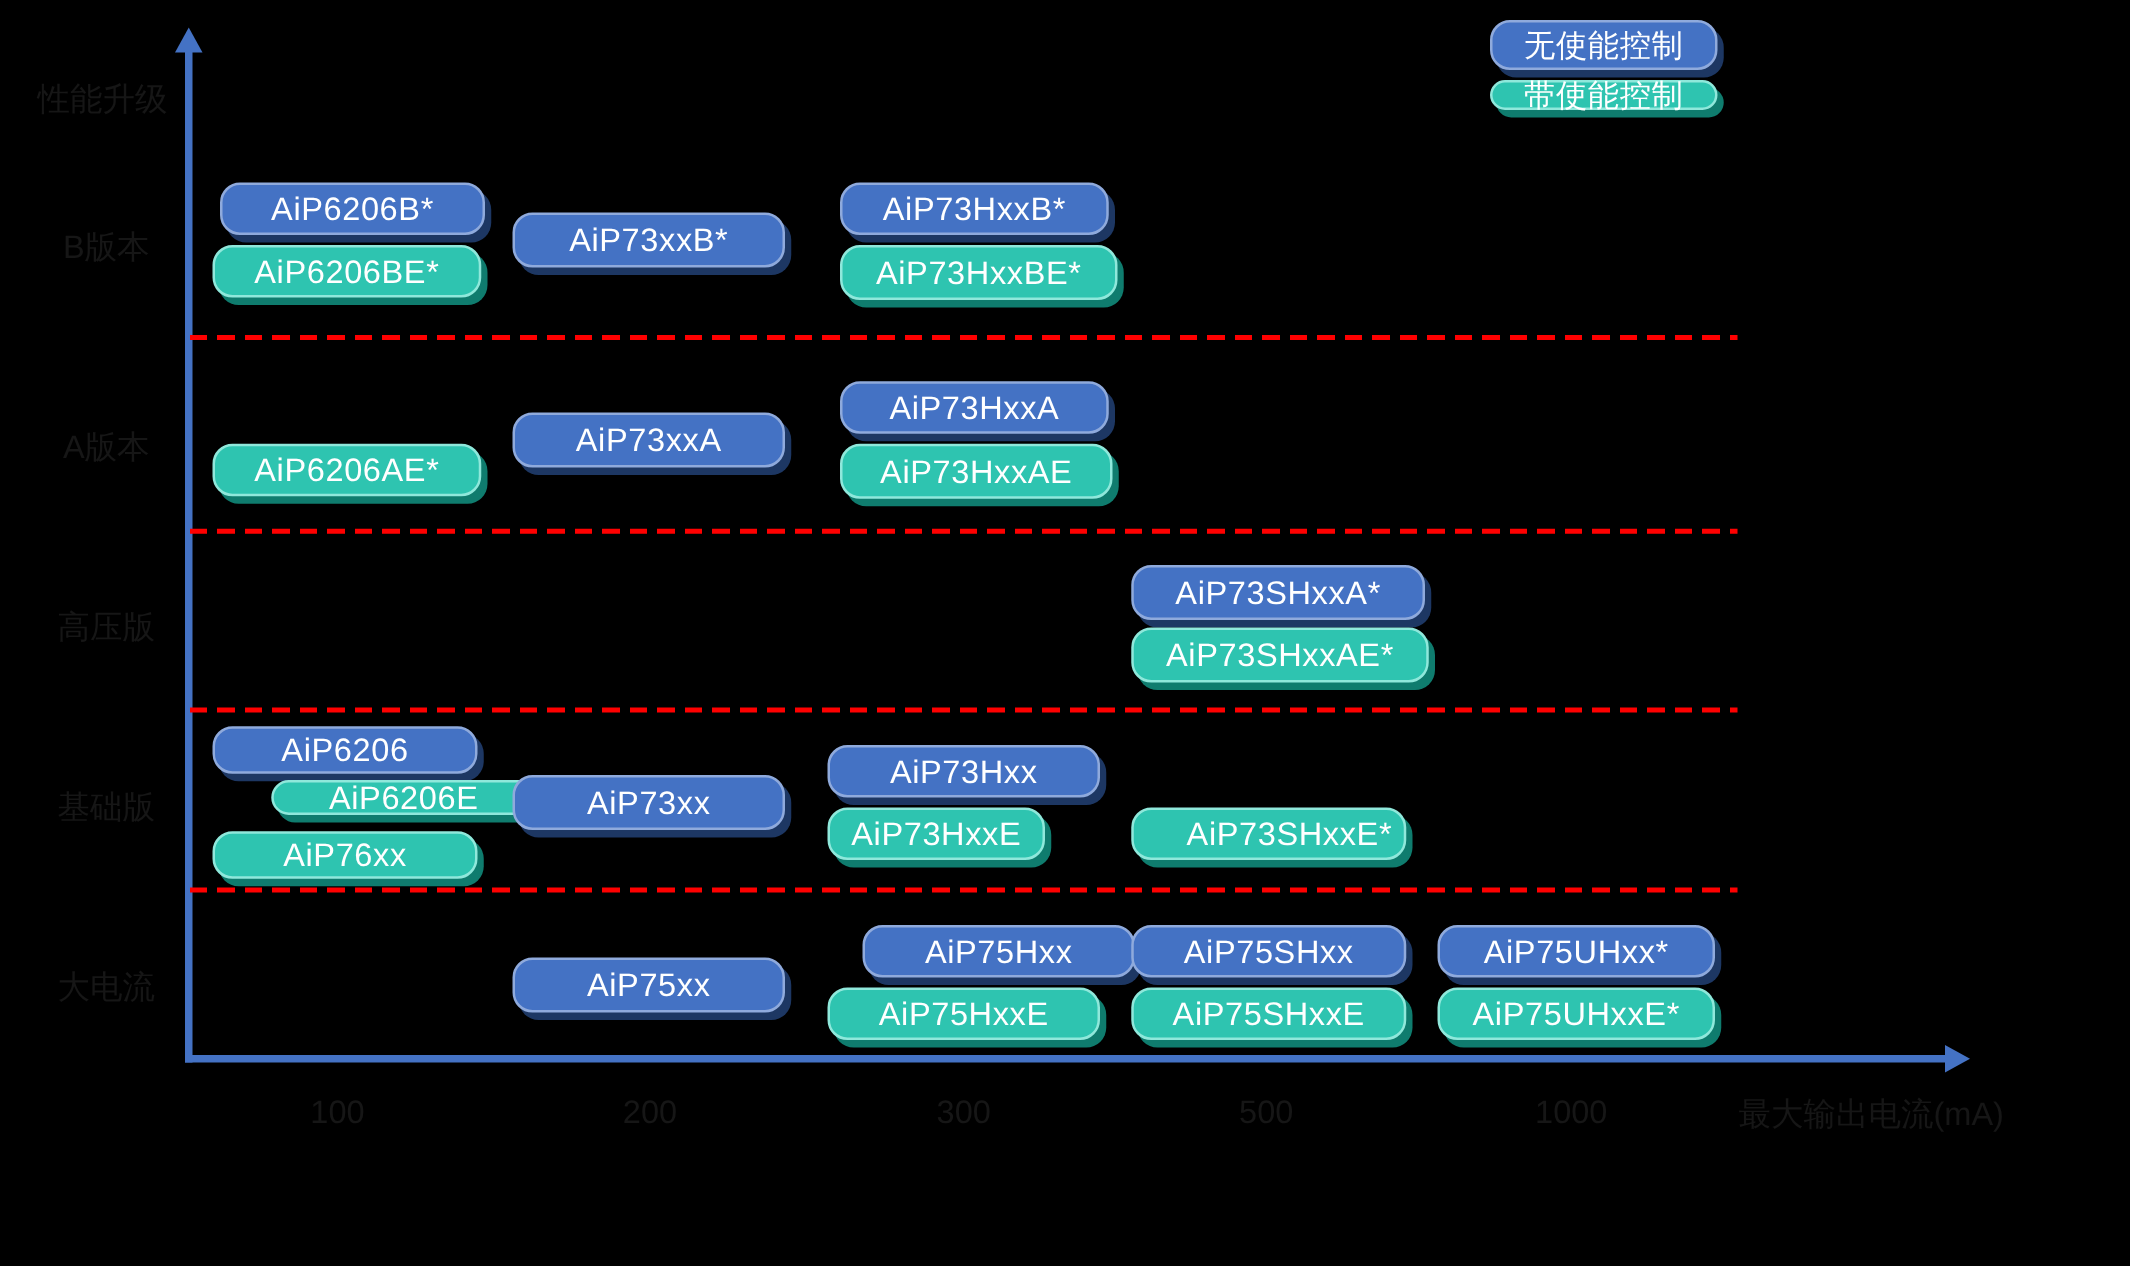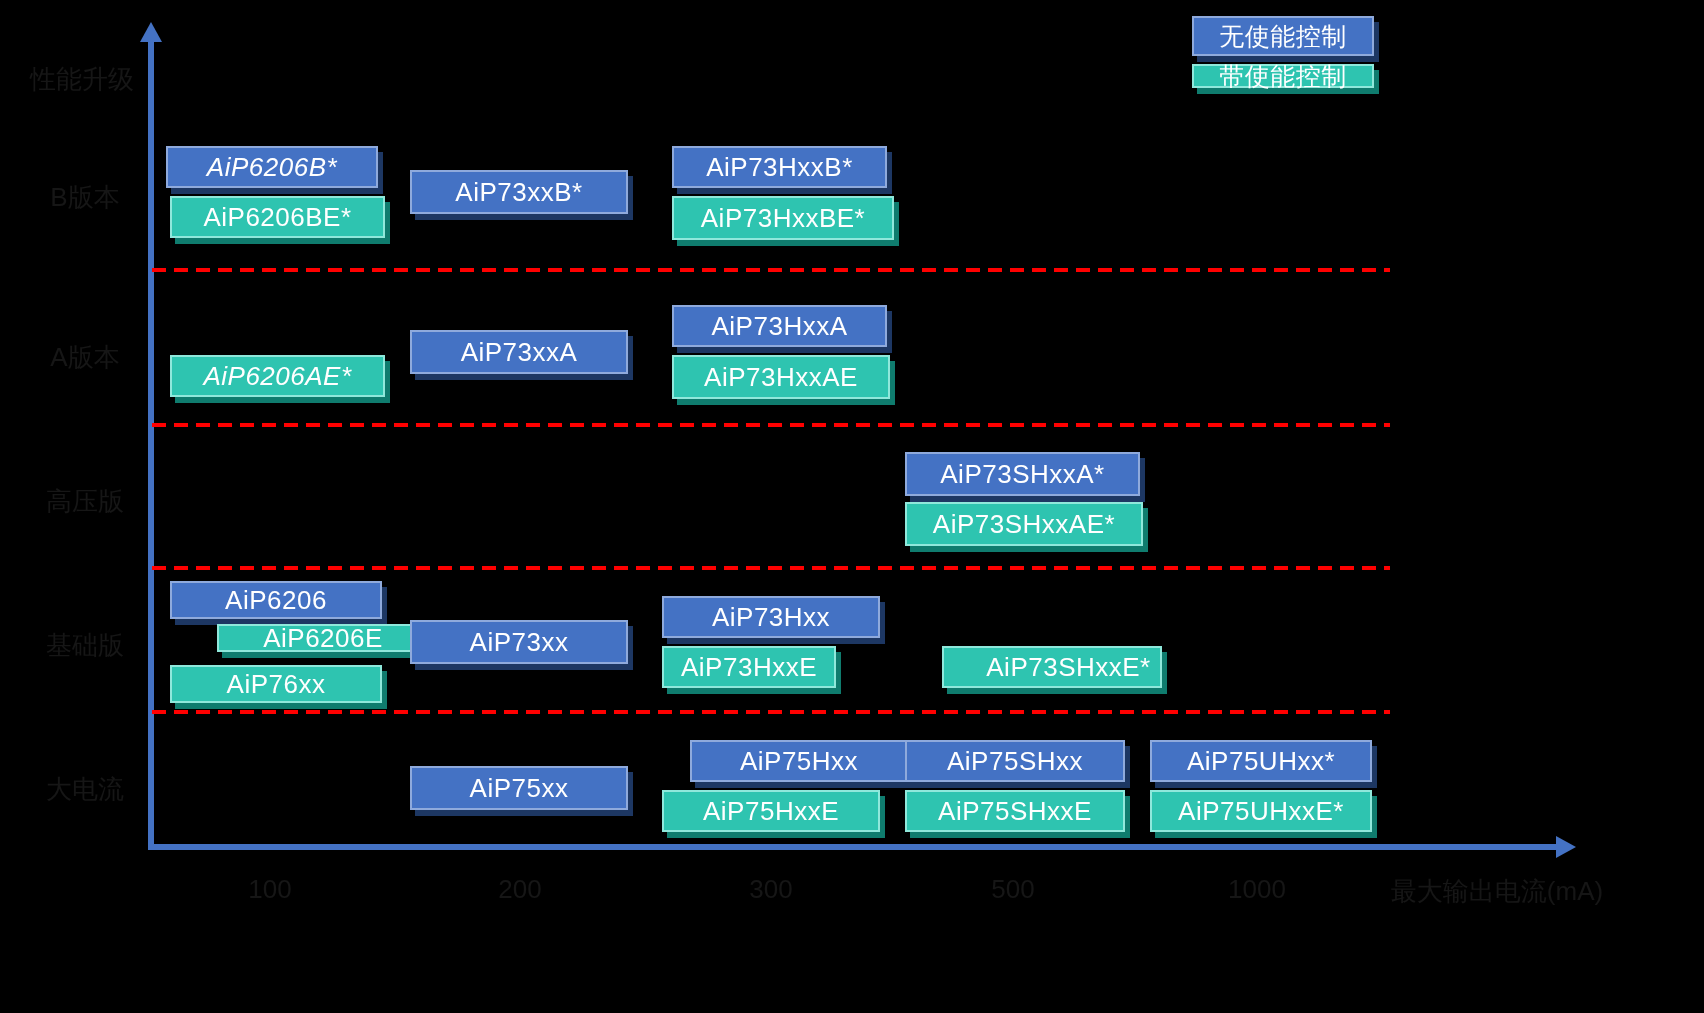--- a/index.html
+++ b/index.html
@@ -20,21 +20,21 @@
     border-left:20px solid #4472C4;
   }
   
   .redline{
     position:absolute;height:4px;
     background:repeating-linear-gradient(90deg,#ff0000 0 14px,transparent 14px 22px);
   }
   
   .pill{
     position:absolute;display:flex;align-items:center;justify-content:center;
-    color:#ffffff;font-size:26px;border-radius:0;box-sizing:border-box;
+    color:#ffffff;font-size:26px;border-radius:16px;box-sizing:border-box;
     white-space:nowrap;letter-spacing:0.5px;
   }
   .pill.blue{
     background:#4472C4;border:2px solid #8FAADC;
     box-shadow:5px 6px 0 #1d3763;
   }
   .pill.teal{
     background:#2EC4B0;border:2px solid #8FE8DB;
     box-shadow:5px 6px 0 #0f7c6e;
   }
@@ -70,41 +70,41 @@
   <div class="ghost" style="left:30px;top:484px;width:110px;">高压版</div>
   <div class="ghost" style="left:30px;top:628px;width:110px;">基础版</div>
   <div class="ghost" style="left:30px;top:772px;width:110px;">大电流</div>
   <div class="ghost" style="left:225px;top:874px;width:90px;">100</div>
   <div class="ghost" style="left:475px;top:874px;width:90px;">200</div>
   <div class="ghost" style="left:726px;top:874px;width:90px;">300</div>
   <div class="ghost" style="left:968px;top:874px;width:90px;">500</div>
   <div class="ghost" style="left:1212px;top:874px;width:90px;">1000</div>
   <div class="ghost" style="left:1372px;top:874px;width:250px;">最大输出电流(mA)</div>
 
-  <div class="pill blue" style="left:166px;top:146px;width:212px;height:42px;font-style:italic;">AiP6206B*</div>
+  <div class="pill blue" style="left:176px;top:146px;width:212px;height:42px;">AiP6206B*</div>
   <div class="pill teal" style="left:170px;top:196px;width:215px;height:42px;">AiP6206BE*</div>
   <div class="pill blue" style="left:410px;top:170px;width:218px;height:44px;">AiP73xxB*</div>
   <div class="pill blue" style="left:672px;top:146px;width:215px;height:42px;">AiP73HxxB*</div>
   <div class="pill teal" style="left:672px;top:196px;width:222px;height:44px;">AiP73HxxBE*</div>
 
-  <div class="pill teal" style="left:170px;top:355px;width:215px;height:42px;font-style:italic;">AiP6206AE*</div>
+  <div class="pill teal" style="left:170px;top:355px;width:215px;height:42px;">AiP6206AE*</div>
   <div class="pill blue" style="left:410px;top:330px;width:218px;height:44px;">AiP73xxA</div>
   <div class="pill blue" style="left:672px;top:305px;width:215px;height:42px;">AiP73HxxA</div>
   <div class="pill teal" style="left:672px;top:355px;width:218px;height:44px;">AiP73HxxAE</div>
 
   <div class="pill blue" style="left:905px;top:452px;width:235px;height:44px;">AiP73SHxxA*</div>
   <div class="pill teal" style="left:905px;top:502px;width:238px;height:44px;">AiP73SHxxAE*</div>
 
   <div class="pill blue" style="left:170px;top:581px;width:212px;height:38px;">AiP6206</div>
   <div class="pill teal" style="left:170px;top:624px;width:212px;height:28px;margin-left:47px;">AiP6206E</div>
   <div class="pill teal" style="left:170px;top:665px;width:212px;height:38px;">AiP76xx</div>
   <div class="pill blue" style="left:410px;top:620px;width:218px;height:44px;">AiP73xx</div>
   <div class="pill blue" style="left:662px;top:596px;width:218px;height:42px;">AiP73Hxx</div>
   <div class="pill teal" style="left:662px;top:646px;width:174px;height:42px;">AiP73HxxE</div>
-  <div class="pill teal" style="left:942px;top:646px;width:220px;height:42px;padding-left:33px;">AiP73SHxxE*</div>
+  <div class="pill teal" style="left:905px;top:646px;width:220px;height:42px;padding-left:33px;">AiP73SHxxE*</div>
 
   <div class="pill blue" style="left:410px;top:766px;width:218px;height:44px;">AiP75xx</div>
   <div class="pill blue" style="left:662px;top:740px;width:218px;height:42px;margin-left:28px;">AiP75Hxx</div>
   <div class="pill teal" style="left:662px;top:790px;width:218px;height:42px;">AiP75HxxE</div>
   <div class="pill blue" style="left:905px;top:740px;width:220px;height:42px;">AiP75SHxx</div>
   <div class="pill teal" style="left:905px;top:790px;width:220px;height:42px;">AiP75SHxxE</div>
   <div class="pill blue" style="left:1150px;top:740px;width:222px;height:42px;">AiP75UHxx*</div>
   <div class="pill teal" style="left:1150px;top:790px;width:222px;height:42px;">AiP75UHxxE*</div>
 
 </div>

